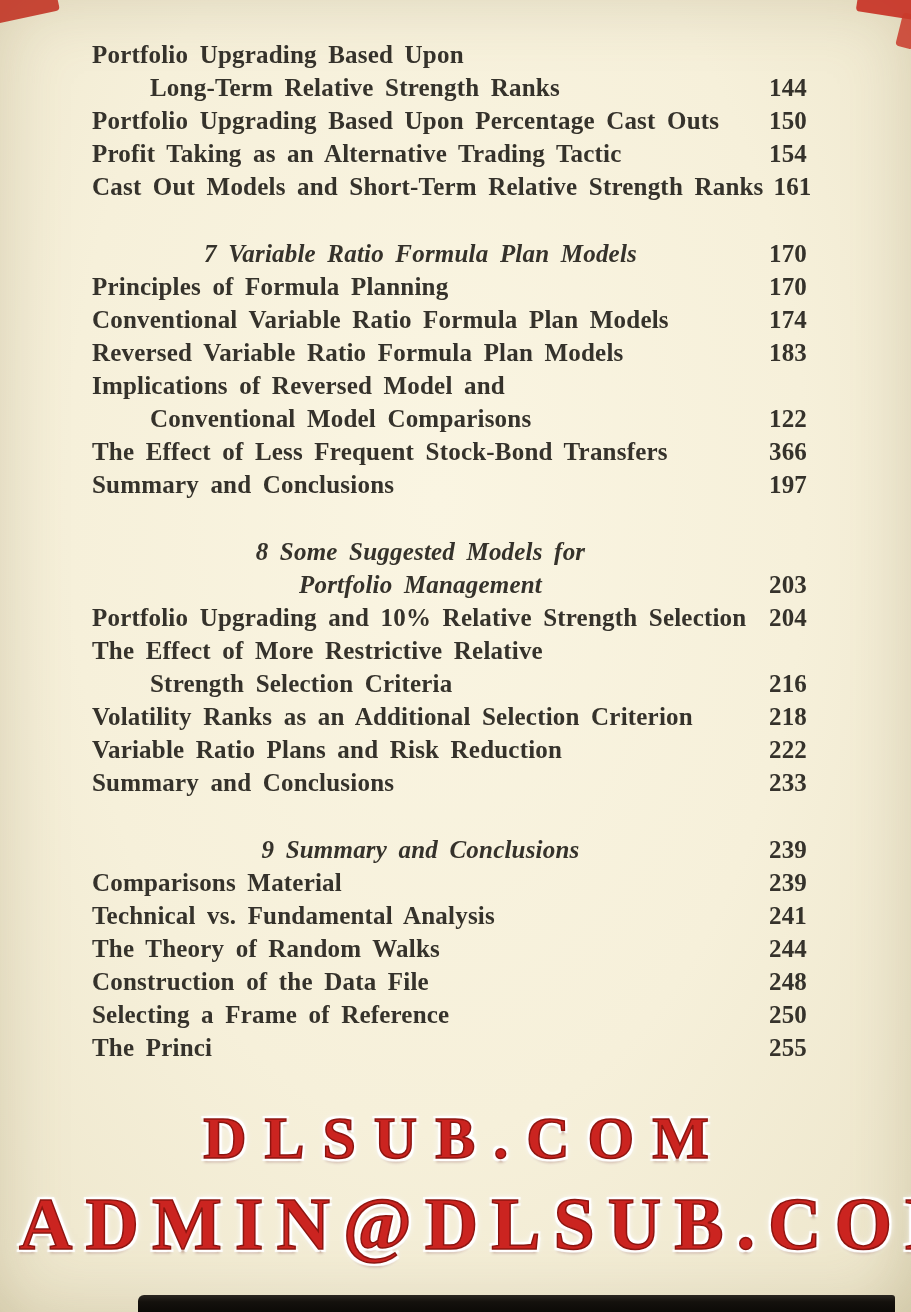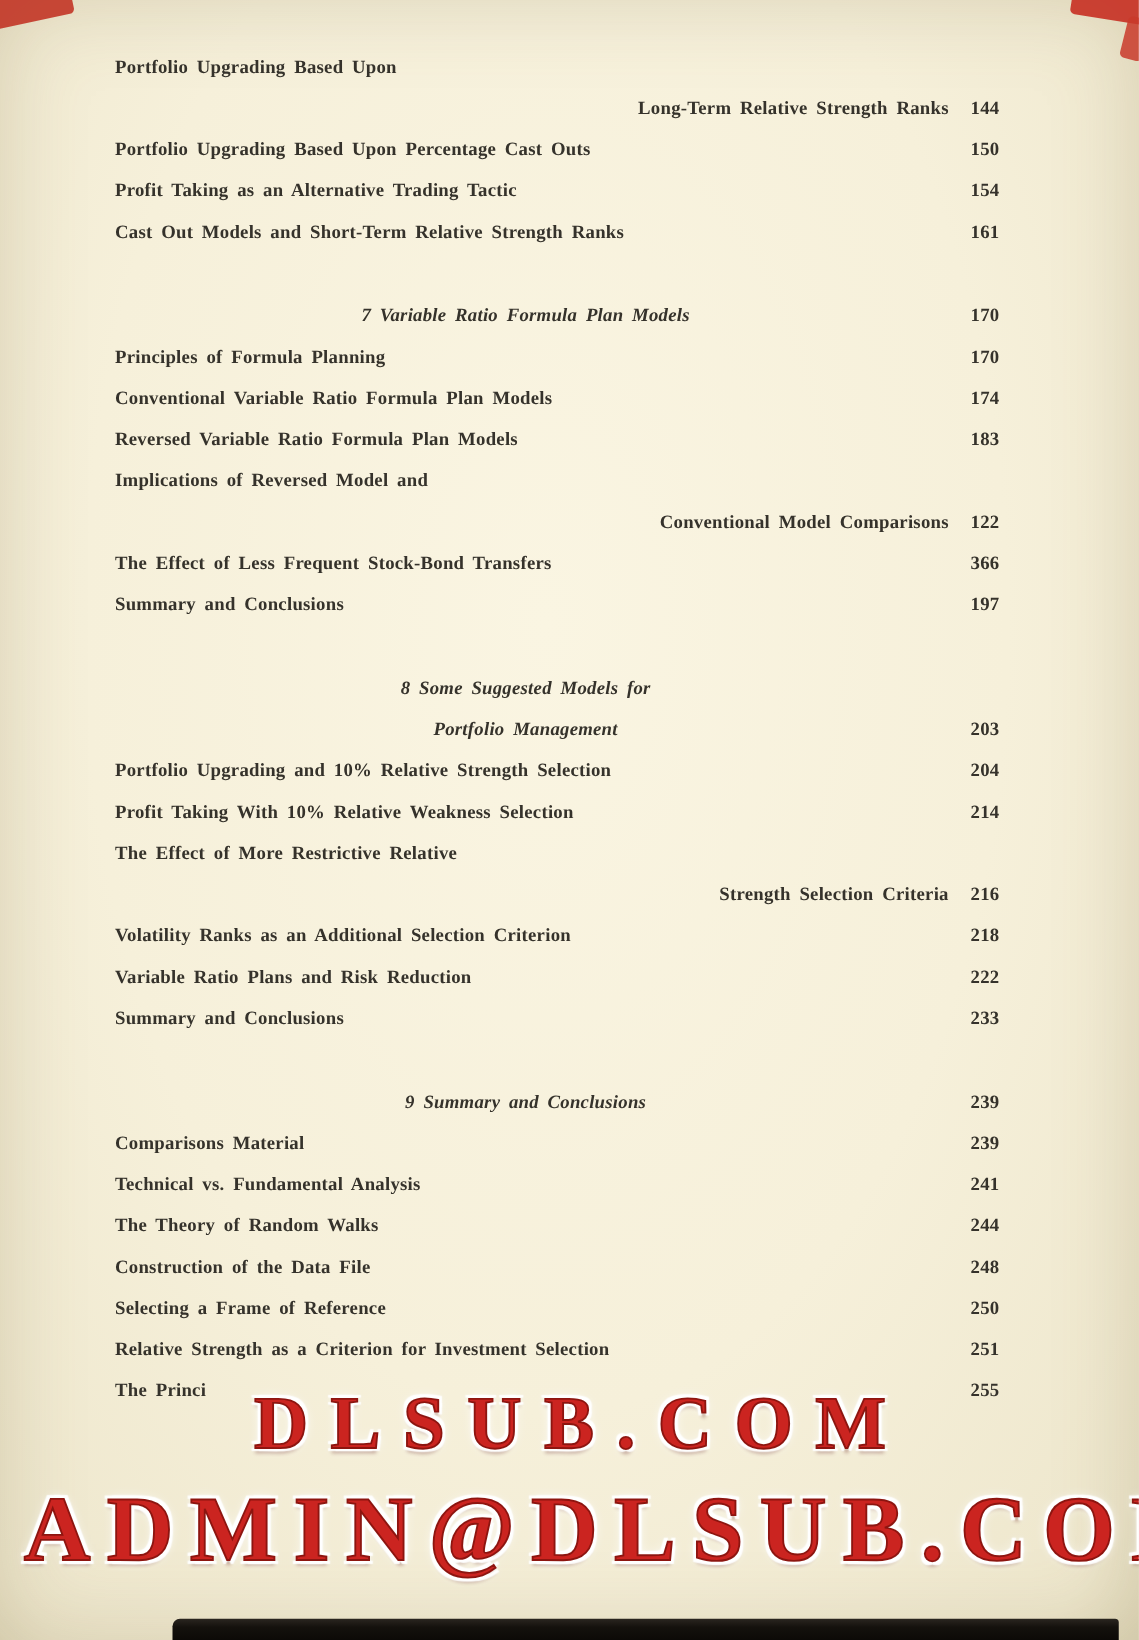--- a/index.html
+++ b/index.html
@@ -11,28 +11,28 @@
   .page{
     position:absolute;inset:0;
     background:
       radial-gradient(ellipse at 48% 38%, #faf5e2 0%, #f6f0da 55%, #eee7cd 92%, #e6dfc2 100%);
     box-shadow: inset 0 0 70px rgba(120,100,55,0.22);
   }
   .toc{
     position:absolute;left:0;top:0;right:0;
     padding:38px 94px 0 92px;
     color:#35322b;
-    font-size:15px;
+    font-size:25px;
     font-weight:600;
     letter-spacing:0.2px;
     word-spacing:0.2em;
   }
   .row{display:flex;align-items:baseline;height:33px;line-height:33px;white-space:nowrap;}
   .row .title{flex:1;overflow:visible;}
-  .row.indent .title{padding-left:58px;text-align:right;}
+  .row.indent .title{padding-left:58px;}
   .row.chapter .title{text-align:center;font-style:italic;font-weight:700;padding-right:10px;}
   .row .pagenum{width:58px;text-align:center;flex:0 0 auto;}
   .spacer{height:34px;}
   .watermark{
     position:absolute;left:0;right:0;text-align:center;
     font-weight:700;
     color:#cb2420;
     -webkit-text-stroke:1.5px #8d1510;
     text-shadow:
       0 0 3px #ffffff, 0 0 6px #ffffff, 0 0 10px #ffffff,
@@ -124,24 +124,20 @@
       </div>
       <div class="row chapter">
         <span class="title">Portfolio Management</span>
         <span class="pagenum">203</span>
       </div>
       <div class="row entry">
         <span class="title">Portfolio Upgrading and 10% Relative Strength Selection</span>
         <span class="pagenum">204</span>
       </div>
       <div class="row entry">
-        <span class="title">Profit Taking With 10% Relative Weakness Selection</span>
-        <span class="pagenum">214</span>
-      </div>
-      <div class="row entry">
         <span class="title">The Effect of More Restrictive Relative</span>
         <span class="pagenum"></span>
       </div>
       <div class="row entry indent">
         <span class="title">Strength Selection Criteria</span>
         <span class="pagenum">216</span>
       </div>
       <div class="row entry">
         <span class="title">Volatility Ranks as an Additional Selection Criterion</span>
         <span class="pagenum">218</span>
@@ -173,24 +169,20 @@
       </div>
       <div class="row entry">
         <span class="title">Construction of the Data File</span>
         <span class="pagenum">248</span>
       </div>
       <div class="row entry">
         <span class="title">Selecting a Frame of Reference</span>
         <span class="pagenum">250</span>
       </div>
       <div class="row entry">
-        <span class="title">Relative Strength as a Criterion for Investment Selection</span>
-        <span class="pagenum">251</span>
-      </div>
-      <div class="row entry">
         <span class="title">The Princi</span>
         <span class="pagenum">255</span>
       </div>
     </div>
 
   <div class="watermark primary">DLSUB.COM</div>
 
   <div class="watermark secondary">ADMIN@DLSUB.COM</div>
 
   <div class="artifact bottom-bar"></div>

